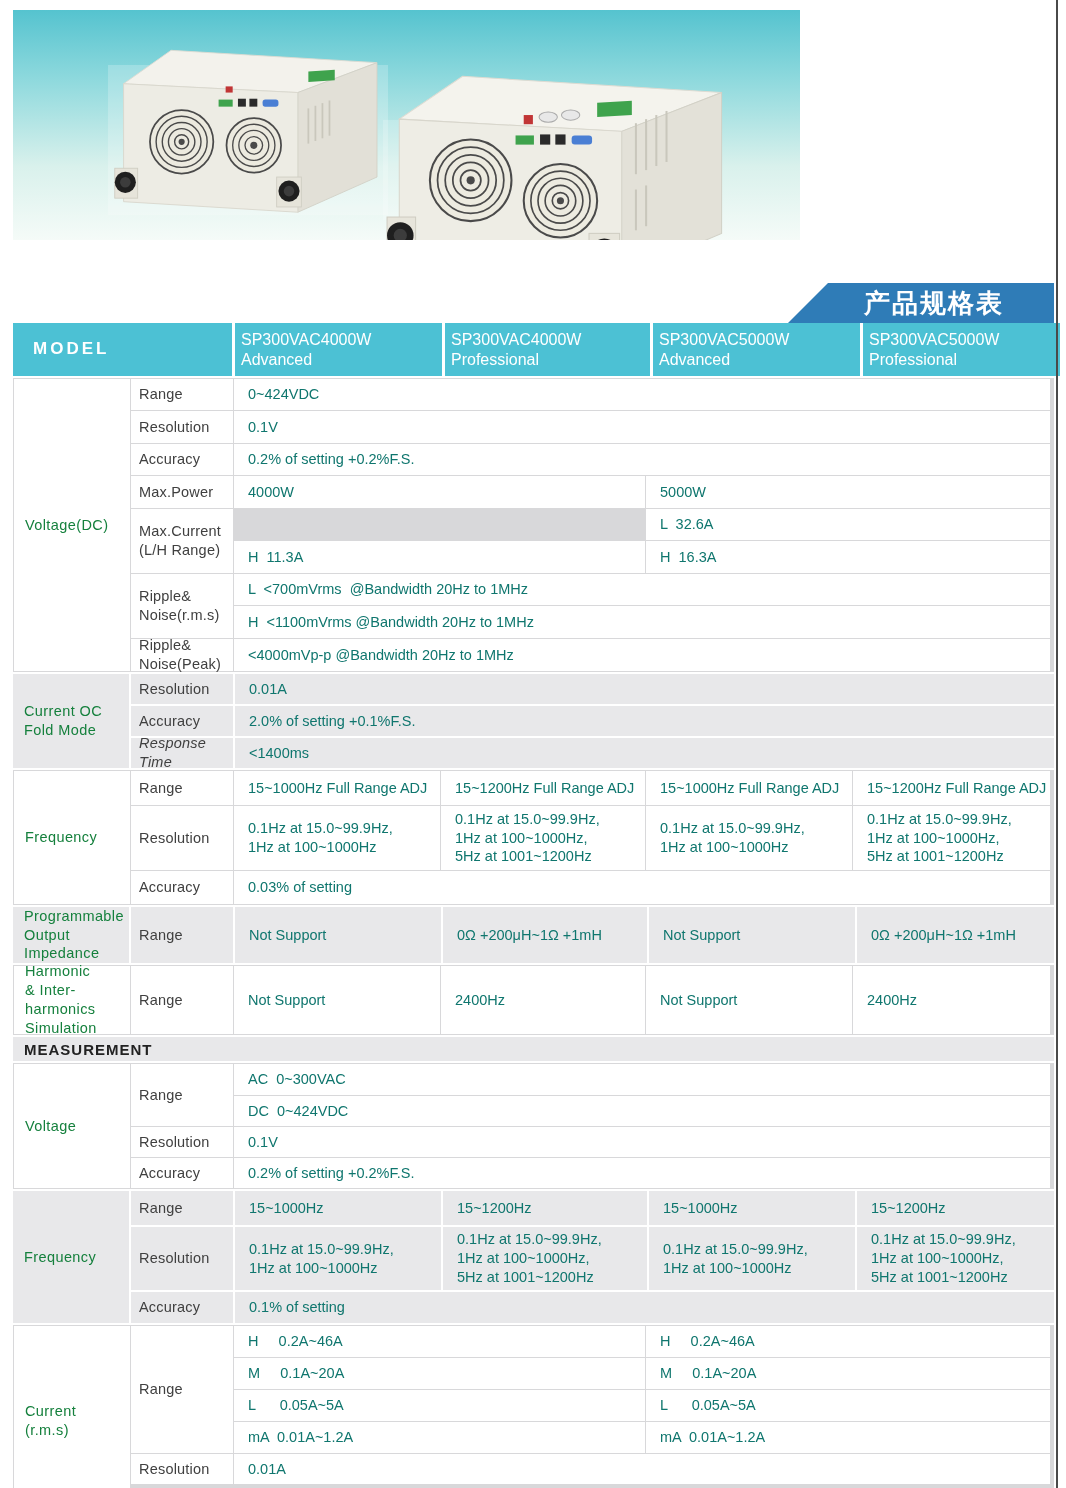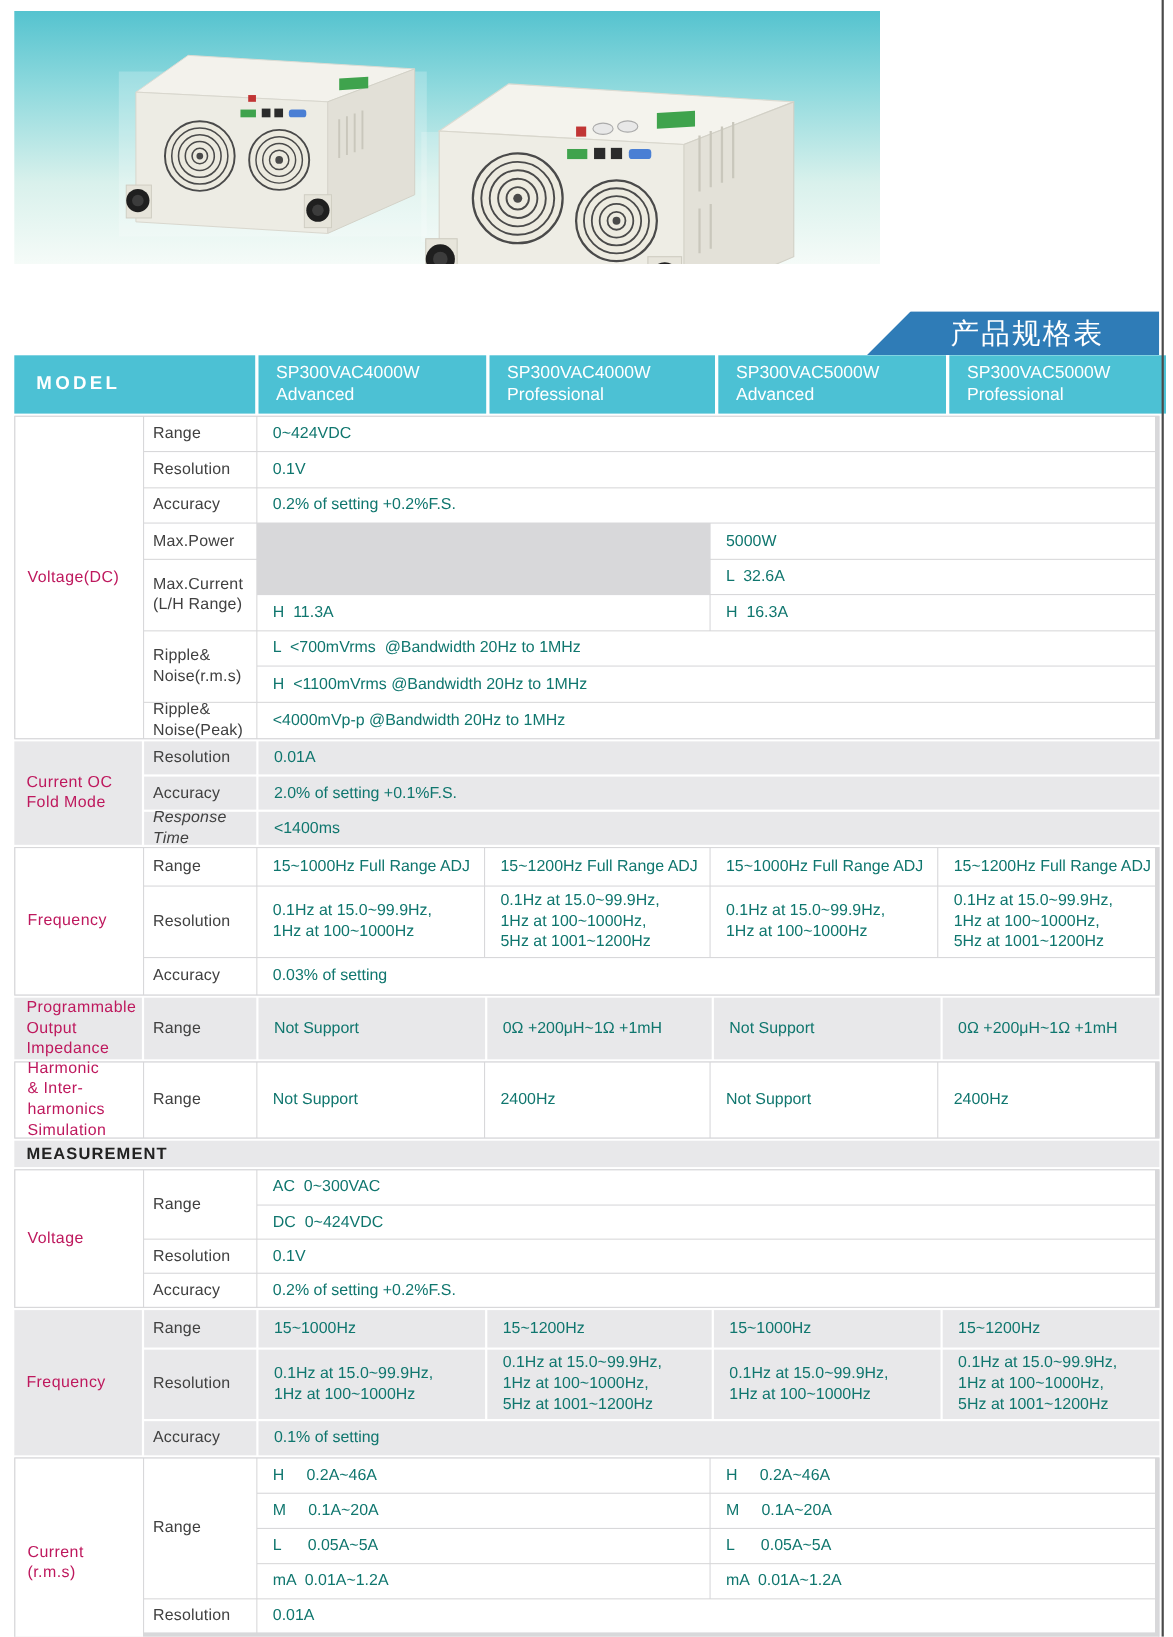--- a/index.html
+++ b/index.html
@@ -16,45 +16,45 @@
     overflow:hidden;
   }
   
   .banner {
     position:absolute; left:788px; top:283px; width:266px; height:40px;
     background:#2f7cb7;
     clip-path:polygon(0 100%, 40px 0, 100% 0, 100% 100%);
     display:flex; align-items:center; justify-content:center;
   }
   .banner span {
-    color:#ffffff; font-size:26px; font-weight:normal; letter-spacing:2px; padding-left:26px;
+    color:#ffffff; font-size:26px; font-weight:bold; letter-spacing:2px; padding-left:26px;
   }
   
   .spec-table { position:absolute; left:13px; top:323px; width:1041px; }
   .thead {
     display:grid; grid-template-columns:219px 207px 205px 207px 197px;
     column-gap:3px; height:53px; margin-bottom:2px; background:#ffffff;
   }
   .hcell {
     background:#4cc1d4; color:#ffffff; display:flex; flex-direction:column;
-    justify-content:center; padding-left:16px; font-size:16px; line-height:1.22;
+    justify-content:center; padding-left:6px; font-size:16px; line-height:1.22;
   }
   .hcell.model { font-size:17px; font-weight:bold; letter-spacing:3px; padding-left:20px; }
   .section {
     display:grid;
     grid-template-columns:116px 102px 206px 204px 206px 197px;
     gap:1px; background:#d8d8da; border:1px solid #d8d8da; margin-bottom:2px;
   }
   .section.shade { gap:2px; background:#ffffff; border:none; }
   .cell {
     background:#ffffff; display:flex; align-items:center;
     font-size:14.5px; line-height:1.3; white-space:pre-wrap;
   }
   .section.shade .cell { background:#e8e8ea; }
-  .cell.cat { padding-left:11px; letter-spacing:0.4px; color:#be185d; }
+  .cell.cat { padding-left:11px; letter-spacing:0.4px; color:#15803d; }
   .cell.lab { padding-left:8px;  letter-spacing:0.2px; color:#404040; }
   .cell.val { padding-left:14px; color:#0f766e; }
   .measurement-bar {
     background:#e8e8ea; display:flex; align-items:center; padding-left:11px;
     margin-bottom:2px; font-size:15px; font-weight:bold; letter-spacing:1px; color:#222222;
   }
   
   .page-rule { position:absolute; top:0; left:1056px; width:2px; height:1488px; background:#4a4a4a; }
 </style>
 </head>
@@ -192,20 +192,21 @@
   <div id="table-body">
       <div class="section" style="grid-template-rows: 31px 32px 31px 32px 31px 32px 31px 32px 32px;">
         <div class="cell cat" style="grid-area: 1 / 1 / span 9;">Voltage(DC)</div>
         <div class="cell lab" style="grid-area: 1 / 2 / span 1;">Range</div>
         <div class="cell val" style="grid-area: 1 / 3 / auto / span 4;">0~424VDC</div>
         <div class="cell lab" style="grid-area: 2 / 2 / span 1;">Resolution</div>
         <div class="cell val" style="grid-area: 2 / 3 / auto / span 4;">0.1V</div>
         <div class="cell lab" style="grid-area: 3 / 2 / span 1;">Accuracy</div>
         <div class="cell val" style="grid-area: 3 / 3 / auto / span 4;">0.2% of setting +0.2%F.S.</div>
         <div class="cell lab" style="grid-area: 4 / 2 / span 1;">Max.Power</div>
+        <div class="cell val" style="grid-area: 4 / 3 / auto / span 2;">4000W</div>
         <div class="cell val" style="grid-area: 4 / 5 / auto / span 2;">5000W</div>
         <div class="cell lab" style="grid-area: 5 / 2 / span 2;">Max.Current
 (L/H Range)</div>
         <div class="cell val" style="grid-area: 5 / 5 / auto / span 2;">L  32.6A</div>
         <div class="cell val" style="grid-area: 6 / 3 / auto / span 2;">H  11.3A</div>
         <div class="cell val" style="grid-area: 6 / 5 / auto / span 2;">H  16.3A</div>
         <div class="cell lab" style="grid-area: 7 / 2 / span 2;">Ripple&amp;
 Noise(r.m.s)</div>
         <div class="cell val" style="grid-area: 7 / 3 / auto / span 4;">L  &lt;700mVrms  @Bandwidth 20Hz to 1MHz</div>
         <div class="cell val" style="grid-area: 8 / 3 / auto / span 4;">H  &lt;1100mVrms @Bandwidth 20Hz to 1MHz</div>

